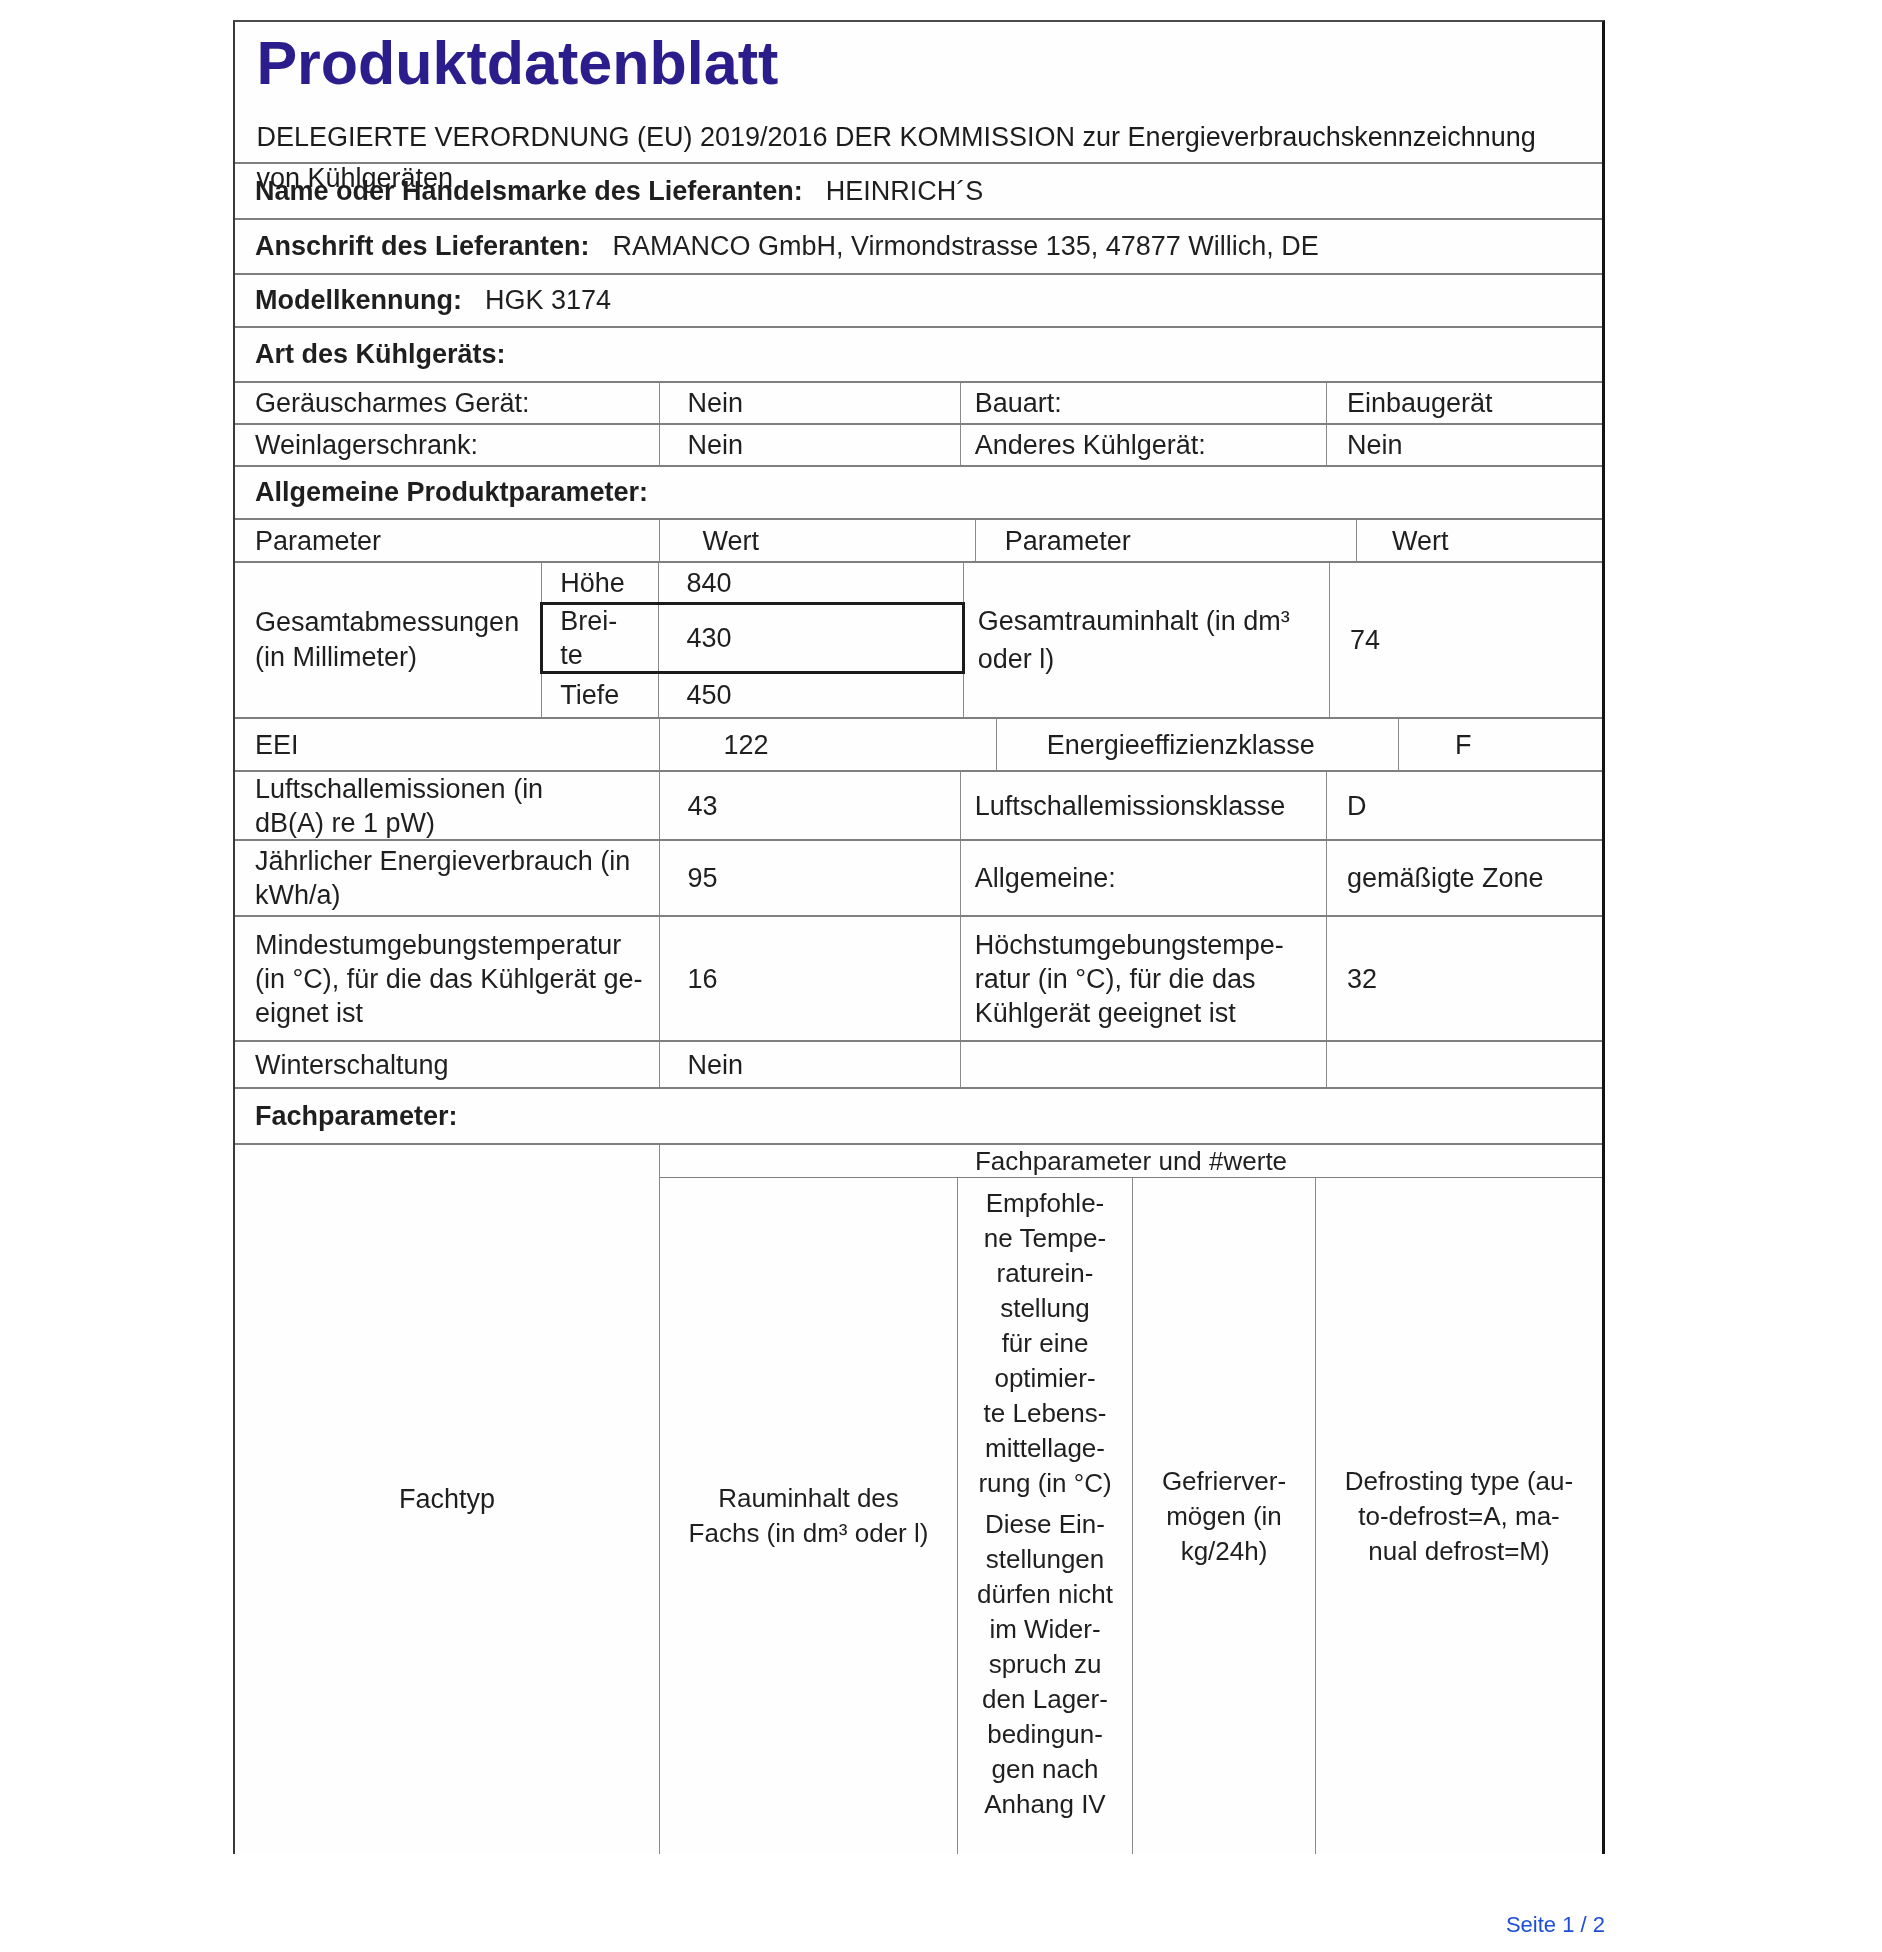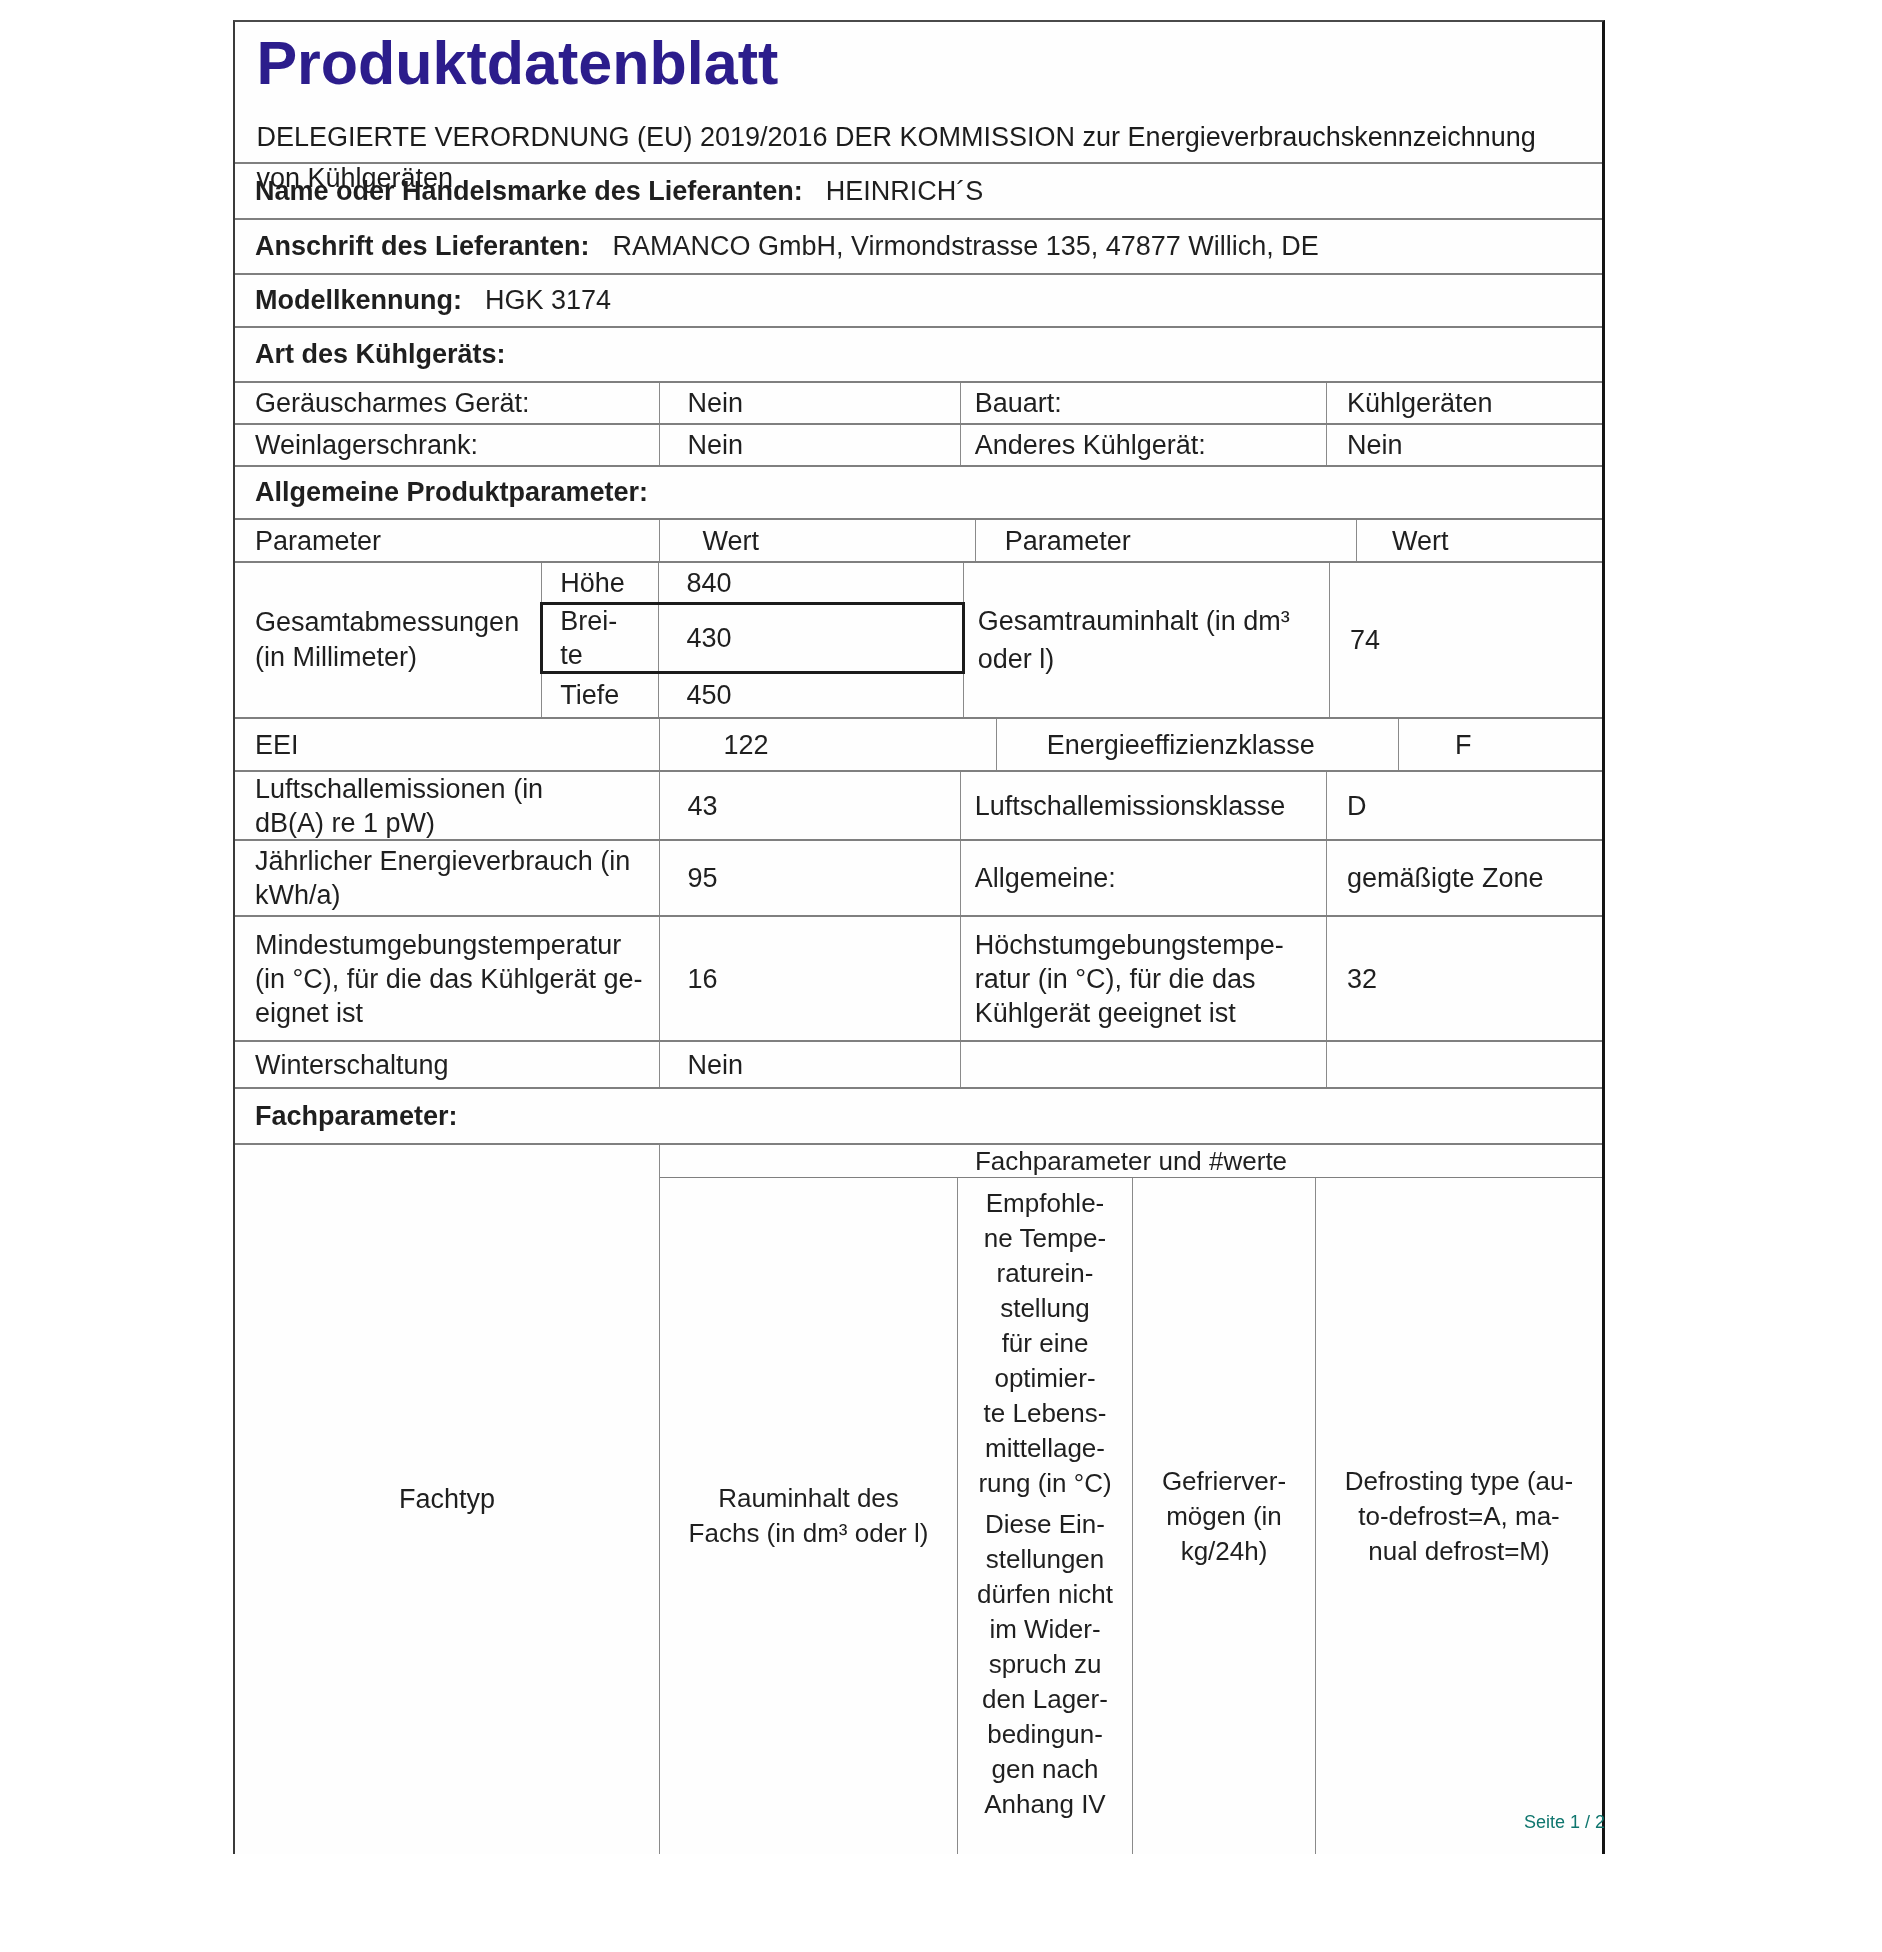--- a/index.html
+++ b/index.html
@@ -63,21 +63,21 @@
   .fach .ftright{flex:1;display:flex;flex-direction:column;}
   .fach .fthead{box-sizing:border-box;height:33px;border-bottom:1.5px solid #7f7f7f;display:flex;align-items:center;justify-content:center;font-size:26px;}
   .fach .ftcols{flex:1;display:flex;}
   .fach .fc{box-sizing:border-box;display:flex;flex-direction:column;align-items:center;text-align:center;font-size:26px;line-height:35px;}
   .fach .fc2{width:298px;border-right:1.5px solid #8a8a8a;justify-content:center;}
   .fach .fc3{width:175px;border-right:1.5px solid #8a8a8a;justify-content:flex-start;padding-top:7.6px;}
   .fach .fc3 .p2{margin-top:6.1px;}
   .fach .fc4{width:183px;border-right:1.5px solid #8a8a8a;justify-content:center;}
   .fach .fc5{flex:1;justify-content:center;}
   
-  .footer{position:absolute;top:1812px;right:278px;font-size:18px;color:#0f766e;}
+  .footer{position:absolute;top:1912px;right:278px;font-size:22px;color:#1d4ed8;}
 </style>
 </head>
 <body>
 
 <div class="sheet">
 
   <div class="row title-block">
     <div class="doc-title">Produktdatenblatt</div>
     <div class="doc-sub">DELEGIERTE VERORDNUNG (EU) 2019/2016 DER KOMMISSION zur Energieverbrauchskennzeichnung von Kühlgeräten</div>
   </div>
@@ -96,21 +96,21 @@
     <span class="lab">Modellkennung:</span>
     <span class="val">HGK 3174</span>
   </div>
 
   <div class="row sec sec1">Art des Kühlgeräts:</div>
 
   <div class="row r4 h55">
     <div class="c c1">Geräuscharmes Gerät:</div>
     <div class="c c2">Nein</div>
     <div class="c c3">Bauart:</div>
-    <div class="c c4">Kühlgeräten</div>
+    <div class="c c4">Einbaugerät</div>
   </div>
 
   <div class="row r4 h55">
     <div class="c c1">Weinlagerschrank:</div>
     <div class="c c2">Nein</div>
     <div class="c c3">Anderes Kühlgerät:</div>
     <div class="c c4">Nein</div>
   </div>
 
   <div class="row sec sec2">Allgemeine Produktparameter:</div>

